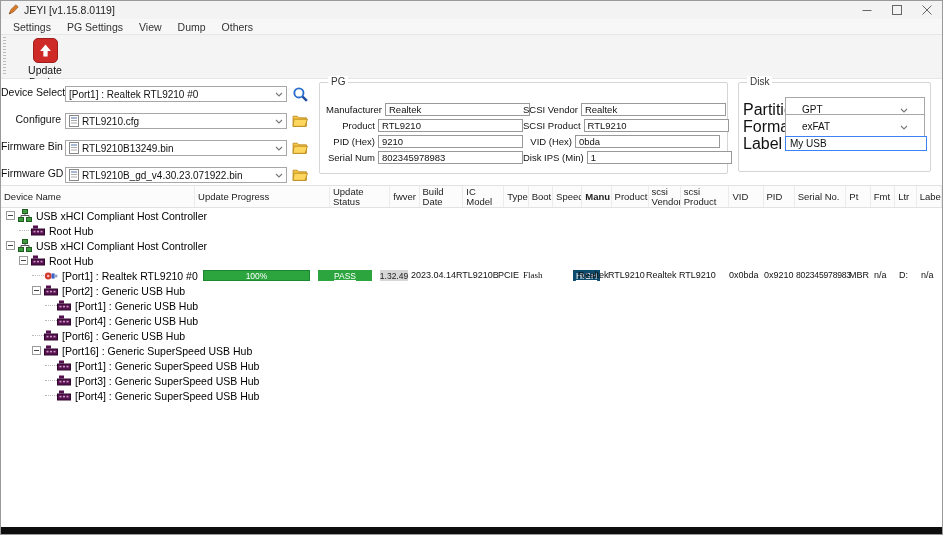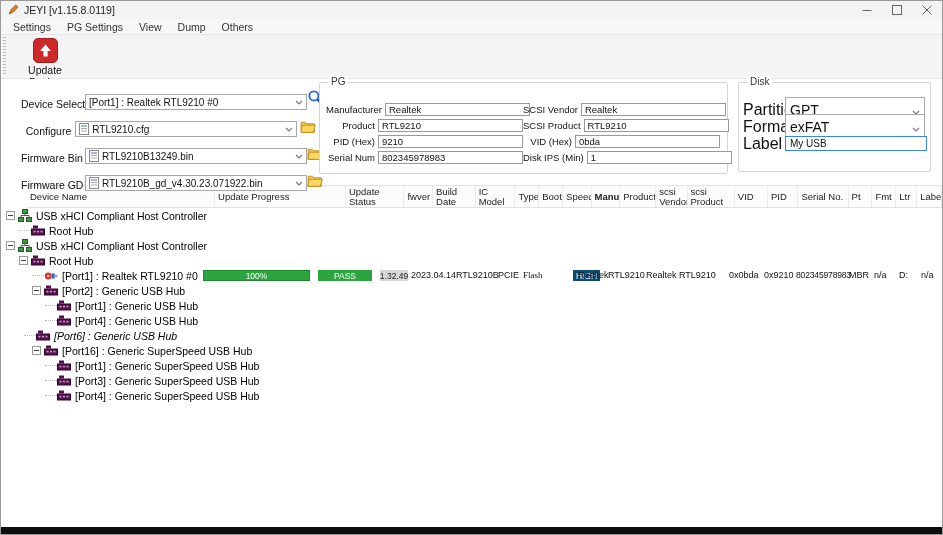--- a/index.html
+++ b/index.html
@@ -15,56 +15,56 @@
   .menu-item{padding:0 8px;}
   
   .toolbar{height:45px;background:#f4f4f4;border-top:1px solid #e6e6e6;border-bottom:1px solid #e6e6e6;position:relative;}
   .gripper{position:absolute;left:2px;top:2px;bottom:2px;width:3px;background-image:repeating-linear-gradient(#bbb 0 1px,transparent 1px 3px);}
   .update-btn{position:absolute;left:10px;top:2px;width:68px;text-align:center;}
   .update-icon{width:25px;height:25px;margin:1px auto 1px;background:#ce2b28;border:1px solid #9e1f1d;border-radius:5px;display:flex;align-items:center;justify-content:center;}
   .update-label{font-size:10.5px;color:#111;margin-top:1px;}
   
   .formarea{position:relative;height:106px;background:#fff;}
   .device-form{position:absolute;left:0;top:7px;width:318px;}
-  .form-row{display:flex;align-items:flex-end;height:24px;margin-bottom:3px;margin-left:20px;}
+  .form-row{display:flex;align-items:flex-start;height:24px;margin-bottom:3px;}
   .form-label{width:64px;text-align:right;padding-right:4px;font-size:10.5px;color:#111;white-space:nowrap;}
   .combo{flex:0 0 222px;height:16px;border:1px solid #a7a7a7;background:#fff;display:flex;align-items:center;padding:0 3px;font-size:10px;color:#111;position:relative;}
   .combo .val{white-space:nowrap;overflow:hidden;flex:1;}
   .combo .lead{margin-right:3px;display:flex;align-items:center;}
   .combo .chev{margin-left:2px;display:flex;align-items:center;}
   .icon-btn{width:26px;display:flex;align-items:center;justify-content:center;}
   
   .groupbox{position:absolute;border:1px solid #d5d5d5;border-radius:2px;background:#fff;}
   .gb-title{position:absolute;top:-7px;left:8px;background:#fff;padding:0 3px;font-size:10px;color:#333;}
   .pg-group{left:318px;top:3px;width:409px;height:92px;padding:20px 7px 0 6px;}
   .pg-row{display:flex;height:13px;margin-bottom:3px;}
   .pg-pair{display:flex;align-items:center;width:50%;}
   .pg-label{flex:1;text-align:right;padding-right:3px;font-size:9.5px;color:#111;white-space:nowrap;}
   .pg-input{flex:0 0 145px;height:13px;border:1px solid #999;background:#fff;font-size:9.5px;padding:0 3px;color:#111;outline:none;}
   .disk-group{left:737px;top:3px;width:193px;height:90px;padding:19px 5px 0 4px;}
   .disk-row{display:flex;align-items:center;height:15px;margin-bottom:2px;}
   .disk-label{width:42px;text-align:right;padding-right:4px;font-size:16px;color:#111;white-space:nowrap;}
-  .disk-field{flex:1;height:25px;border:1px solid #a7a7a7;background:#fff;display:flex;align-items:center;padding:0 4px;font-size:14px;color:#111;}
+  .disk-field{flex:1;height:25px;border:1px solid #a7a7a7;background:#fff;display:flex;align-items:center;padding:0 16px;font-size:10px;color:#111;}
   .disk-field .val{flex:1;white-space:nowrap;}
   .disk-input{flex:1;height:15px;border:1px solid #3b82f6;background:#fff;font-size:10px;padding:4px 4px;color:#111;outline:none;}
   
-  .grid-header{height:23px;display:flex;background:#fcfcfc;border-top:1px solid #e2e2e2;border-bottom:1px solid #e2e2e2;margin-left:26px;}
+  .grid-header{height:23px;display:flex;background:#fcfcfc;border-top:1px solid #e2e2e2;border-bottom:1px solid #e2e2e2;}
   .gh-cell{border-right:1px solid #ececec;font-size:9.5px;color:#222;display:flex;align-items:center;padding:1px 2px 1px 3px;line-height:1.05;overflow:hidden;}
   
   .tree{height:321px;background:#fff;overflow:hidden;}
   .tree-row{position:relative;height:15px;display:flex;align-items:center;font-size:10.5px;color:#000;white-space:nowrap;}
   .expander{width:9px;height:9px;border:1px solid #999;background:#fff;position:relative;flex:0 0 9px;margin-right:3px;}
   .expander::before{content:"";position:absolute;left:1px;top:3px;width:5px;height:1px;background:#444;}
   .connector{flex:0 0 12px;height:1px;border-top:1px dotted #b9b9b9;margin-right:0;}
   .tree-icon{flex:0 0 15px;display:flex;align-items:center;margin-right:3px;}
   .tree-label{font-size:10.5px;}
   .cell-text{position:absolute;top:0;line-height:15px;font-size:9px;color:#111;white-space:nowrap;}
   .cell-serial{font-size:8.6px;letter-spacing:-0.2px;}
   .progress-bar{position:absolute;top:2px;height:11px;border:1px solid #1d8631;display:flex;align-items:center;justify-content:center;font-size:8.5px;color:#fff;}
-  .badge{position:absolute;top:2px;height:11px;display:flex;align-items:center;justify-content:center;font-size:8.5px;color:#fff;}
+  .badge{position:absolute;top:2px;height:11px;display:flex;align-items:center;justify-content:center;font-size:8.5px;color:#fff;text-decoration:underline;}
   .chip{position:absolute;top:2px;height:11px;display:flex;align-items:center;justify-content:center;font-size:8.5px;color:#222;background:#d7d7d7;}
   .bottom-strip{position:absolute;left:0;right:0;bottom:0;height:7px;background:#0d0d0d;}
 </style>
 </head>
 <body>
 
 <div class="window">
 
   <div class="titlebar">
     <span class="appicon">
@@ -419,21 +419,21 @@
           <svg width="14" height="11" viewBox="0 0 14 11">
             <rect x="2" y="0.5" width="5" height="3" fill="#57104f"></rect>
             <rect x="0.5" y="4" width="13" height="6" fill="#57104f" stroke="#2e082a"></rect>
             <rect x="2.5" y="5.8" width="2" height="1.6" fill="#c99ac2"></rect>
             <rect x="6" y="5.8" width="2" height="1.6" fill="#c99ac2"></rect>
             <rect x="9.5" y="5.8" width="2" height="1.6" fill="#c99ac2"></rect>
           </svg>
         </span>
         <span class="tree-label">[Port4] : Generic USB Hub</span>
       </div>
-      <div class="tree-row" style="padding-left: 23px; font-style: italic;">
+      <div class="tree-row" style="padding-left: 31px;">
         <span class="connector"></span>
         <span class="tree-icon">
           <svg width="14" height="11" viewBox="0 0 14 11">
             <rect x="2" y="0.5" width="5" height="3" fill="#57104f"></rect>
             <rect x="0.5" y="4" width="13" height="6" fill="#57104f" stroke="#2e082a"></rect>
             <rect x="2.5" y="5.8" width="2" height="1.6" fill="#c99ac2"></rect>
             <rect x="6" y="5.8" width="2" height="1.6" fill="#c99ac2"></rect>
             <rect x="9.5" y="5.8" width="2" height="1.6" fill="#c99ac2"></rect>
           </svg>
         </span>

